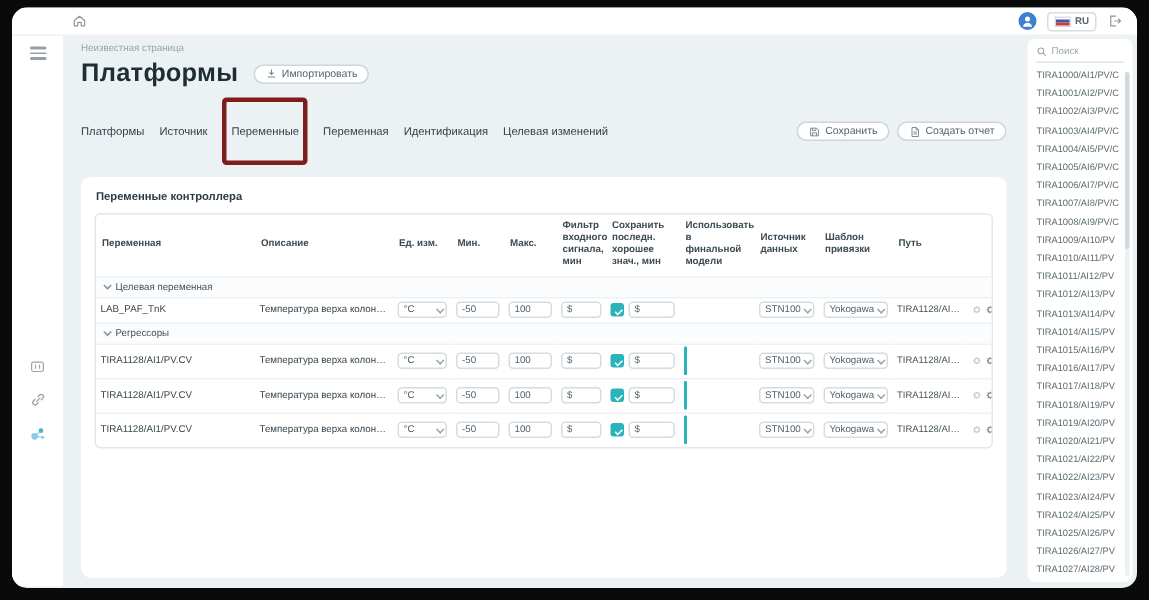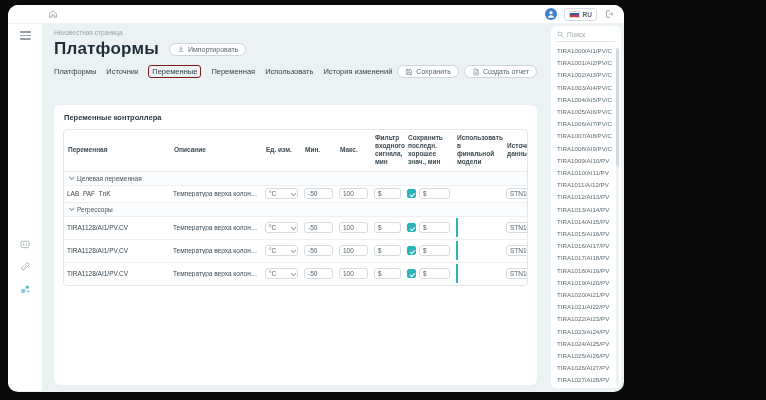--- a/index.html
+++ b/index.html
@@ -1,17 +1,17 @@
 <!DOCTYPE html>
 <html><head>
 <meta charset="utf-8">
 <style>
   * { margin:0; padding:0; box-sizing:border-box; }
   html,body { width:766px; height:400px; background:#0a0a0a; font-family:"Liberation Sans", sans-serif; overflow:hidden; }
-  .frame { position:absolute; left:8px; top:5px; width:616px; height:387px; background:#ecf2f4; border-radius:10px; overflow:hidden; }
+  .frame { position:absolute; left:8px; top:5px; width:750px; height:387px; background:#ecf2f4; border-radius:10px; overflow:hidden; }
 
   
   .topbar { height:19px; background:#fff; display:flex; align-items:center; padding:0 10px 0 40px; border-bottom:1px solid #f0f3f4; }
   .topbar svg { display:block; }
   .tb-home { color:#8c979c; }
   .tb-right { margin-left:auto; display:flex; align-items:center; gap:7px; }
   .avatar { width:12px; height:12px; border-radius:50%; background:#3e7fd0; display:flex; align-items:center; justify-content:center; overflow:hidden; }
   .lang-pill { display:flex; align-items:center; gap:3px; border:1px solid #d7dde0; border-radius:3px; height:13px; padding:0 4px; background:#fff; }
   .flag { width:11px; height:7px; border:0.5px solid #d9dee1; display:flex; flex-direction:column; }
   .flag i { flex:1; }
@@ -30,25 +30,25 @@
   .main { flex:1; padding:4px 10px 6px 12px; display:flex; flex-direction:column; min-width:0; }
   .breadcrumb { font-size:6.5px; color:#97a4aa; margin-top:1px; }
   .title-row { display:flex; align-items:center; gap:10px; margin-top:3px; }
   .page-title { font-size:17px; font-weight:bold; color:#1f2d37; letter-spacing:0.2px; }
   .ghost-btn { display:inline-flex; align-items:center; gap:3px; height:13px; padding:0 7px; border:1px solid #ccd6da; border-radius:7px; background:#fff; font-size:7px; color:#56646c; cursor:pointer; white-space:nowrap; }
   .ghost-btn svg { display:block; color:#76838b; }
 
   .tabs-row { display:flex; align-items:center; margin-top:6px; }
   .tabs { display:flex; align-items:center; gap:10px; }
   .tab { font-size:7.5px; color:#35424b; cursor:pointer; white-space:nowrap; }
-  .tab.active { border:1px solid #7f1d1d; border-radius:3px; padding:1px 3px; }
+  .tab.active { border:3px solid #7f1d1d; border-radius:3px; padding:15px 3px; }
   .actions { margin-left:auto; display:flex; gap:5px; }
 
   
-  .card { margin-top:27px; flex:1; background:#fff; border-radius:6px; padding:7px 9px; overflow:hidden; }
+  .card { margin-top:8px; flex:1; background:#fff; border-radius:6px; padding:7px 9px; overflow:hidden; }
   .card-heading { font-size:7.5px; font-weight:bold; color:#2e3b44; margin:1px 0 7px 1px; }
   .tablewrap { border:1px solid #e2e8ea; border-radius:4px; overflow:hidden; }
   table { width:100%; border-collapse:collapse; table-layout:fixed; }
   th { font-size:6.5px; font-weight:bold; color:#3c4a52; text-align:left; padding:4px 4px; line-height:1.25; vertical-align:middle; }
   td { padding:2px 3px; vertical-align:middle; }
   tbody tr { border-top:1px solid #eef1f3; }
   tr.grow td { padding:3px 5px; background:#fbfcfd; }
   .gwrap { display:flex; align-items:center; gap:4px; }
   .gchev { width:4px; height:4px; border:solid #8a949a; border-width:0 1px 1px 0; transform:rotate(45deg) translateY(-1px); }
   .glabel { font-size:6.5px; color:#45525a; }
@@ -159,22 +159,22 @@
           <span>Импортировать</span>
         </button>
       </div>
 
       <div class="tabs-row">
         <nav class="tabs">
           <span class="tab">Платформы</span>
           <span class="tab">Источник</span>
           <span class="tab active">Переменные</span>
           <span class="tab">Переменная</span>
-          <span class="tab">Использовать</span>
-          <span class="tab">История изменений</span>
+          <span class="tab">Идентификация</span>
+          <span class="tab">Целевая изменений</span>
         </nav>
         <div class="actions">
           <button class="ghost-btn">
             <svg width="8" height="8" viewBox="0 0 14 14">
                 <path d="M2.5 2.5h7l2 2v7h-9z" fill="none" stroke="currentColor" stroke-width="1.1"></path>
                 <path d="M4.6 2.7v2.6h4V2.7M4.6 11.3V8h4.8v3.3" fill="none" stroke="currentColor" stroke-width="1.1"></path>
               </svg>
             <span>Сохранить</span>
           </button>
           <button class="ghost-btn">

